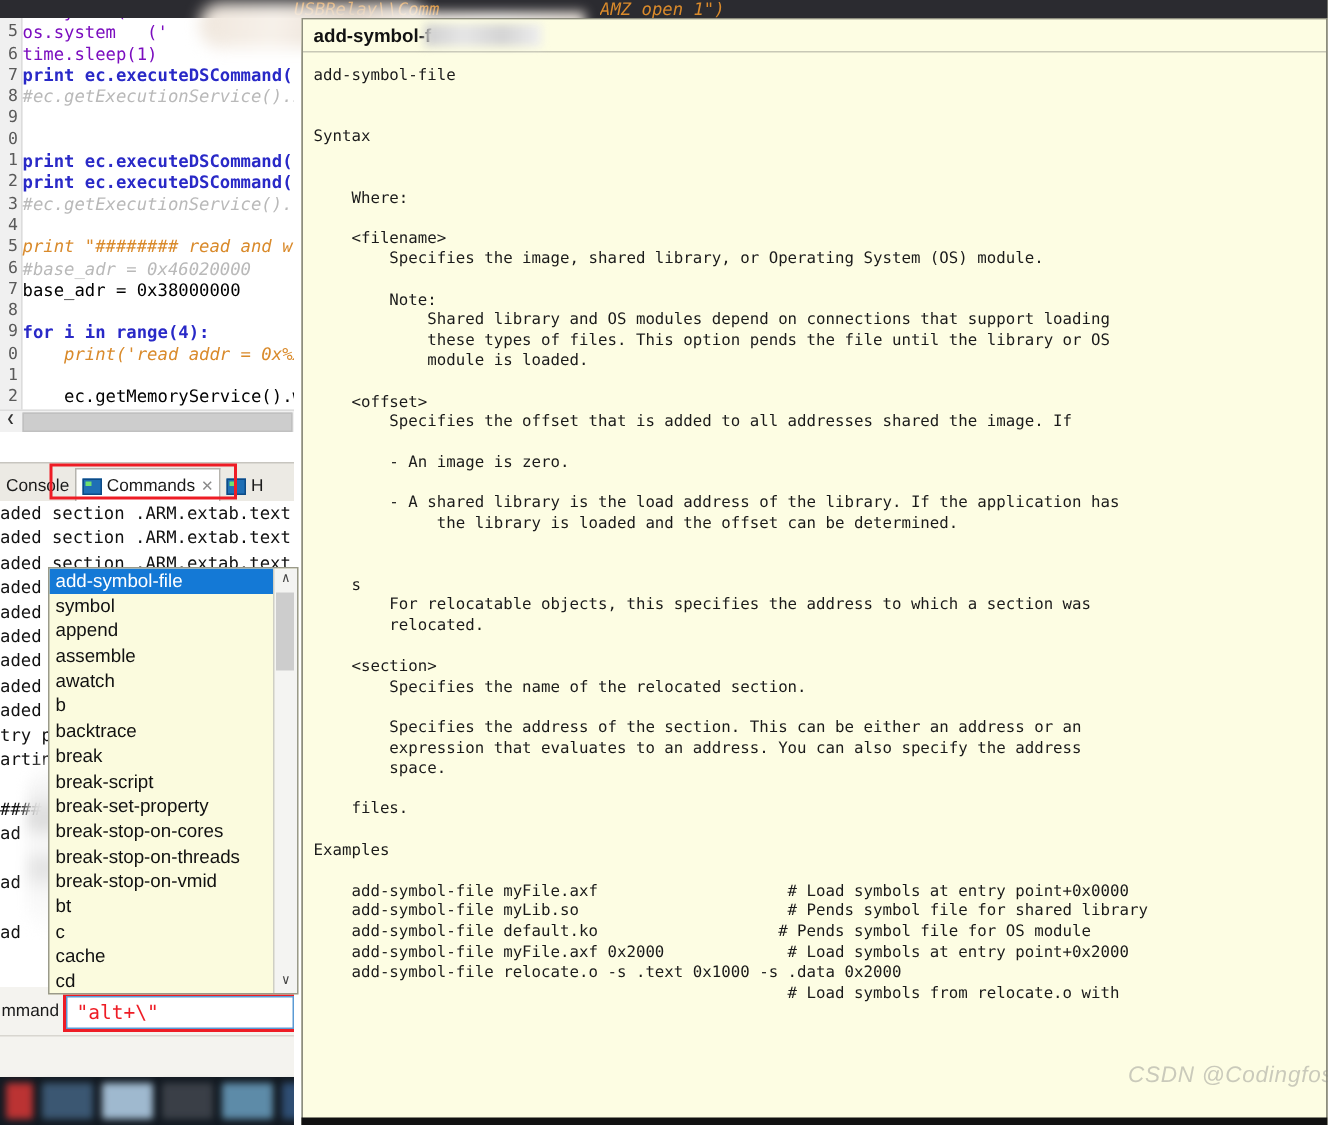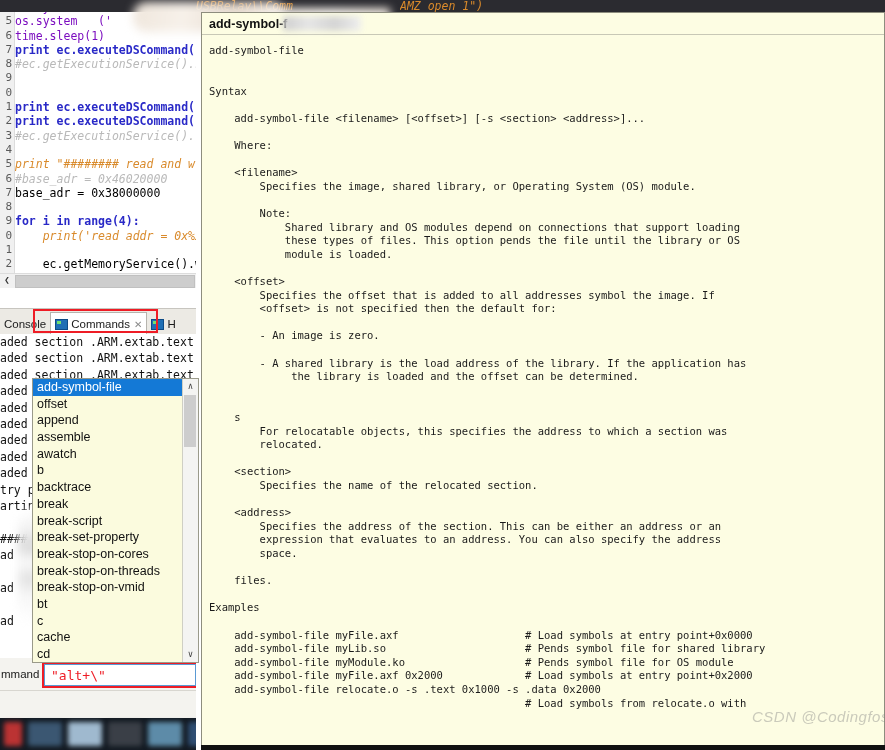--- a/index.html
+++ b/index.html
@@ -220,21 +220,21 @@
 
     <div class="leftbottom"></div>
   </div>
 
   <div class="cmdhl"></div>
   <div class="tabhl"></div>
 
   <div class="dropdown">
     <div class="dd-list">
       <div class="dd-item sel">add-symbol-file</div>
-      <div class="dd-item">offset</div>
+      <div class="dd-item">symbol</div>
       <div class="dd-item">append</div>
       <div class="dd-item">assemble</div>
       <div class="dd-item">awatch</div>
       <div class="dd-item">b</div>
       <div class="dd-item">backtrace</div>
       <div class="dd-item">break</div>
       <div class="dd-item">break-script</div>
       <div class="dd-item">break-set-property</div>
       <div class="dd-item">break-stop-on-cores</div>
       <div class="dd-item">break-stop-on-threads</div>
@@ -256,61 +256,58 @@
     <div class="help-head">
       <span>add-symbol-f</span>
       <span class="blur"></span>
     </div>
     <div class="help-body">
       <div class="hl">add-symbol-file</div>
       <div class="hl"></div>
       <div class="hl"></div>
       <div class="hl">Syntax</div>
       <div class="hl"></div>
-      <div class="hl">    add-symbol-file &lt;filename&gt; [&lt;offset&gt;] [-s &lt;section&gt; &lt;address&gt;]...</div>
       <div class="hl"></div>
       <div class="hl">    Where:</div>
       <div class="hl"></div>
       <div class="hl">    &lt;filename&gt;</div>
       <div class="hl">        Specifies the image, shared library, or Operating System (OS) module.</div>
       <div class="hl"></div>
       <div class="hl">        Note:</div>
       <div class="hl">            Shared library and OS modules depend on connections that support loading</div>
       <div class="hl">            these types of files. This option pends the file until the library or OS</div>
       <div class="hl">            module is loaded.</div>
       <div class="hl"></div>
       <div class="hl">    &lt;offset&gt;</div>
-      <div class="hl">        Specifies the offset that is added to all addresses symbol the image. If</div>
-      <div class="hl">        &lt;offset&gt; is not specified then the default for:</div>
+      <div class="hl">        Specifies the offset that is added to all addresses shared the image. If</div>
       <div class="hl"></div>
       <div class="hl">        - An image is zero.</div>
       <div class="hl"></div>
       <div class="hl">        - A shared library is the load address of the library. If the application has</div>
       <div class="hl">             the library is loaded and the offset can be determined.</div>
       <div class="hl"></div>
       <div class="hl"></div>
       <div class="hl">    s</div>
       <div class="hl">        For relocatable objects, this specifies the address to which a section was</div>
       <div class="hl">        relocated.</div>
       <div class="hl"></div>
       <div class="hl">    &lt;section&gt;</div>
       <div class="hl">        Specifies the name of the relocated section.</div>
       <div class="hl"></div>
-      <div class="hl">    &lt;address&gt;</div>
       <div class="hl">        Specifies the address of the section. This can be either an address or an</div>
       <div class="hl">        expression that evaluates to an address. You can also specify the address</div>
       <div class="hl">        space.</div>
       <div class="hl"></div>
       <div class="hl">    files.</div>
       <div class="hl"></div>
       <div class="hl">Examples</div>
       <div class="hl"></div>
       <div class="hl">    add-symbol-file myFile.axf                    # Load symbols at entry point+0x0000</div>
       <div class="hl">    add-symbol-file myLib.so                      # Pends symbol file for shared library</div>
-      <div class="hl">    add-symbol-file myModule.ko                   # Pends symbol file for OS module</div>
+      <div class="hl">    add-symbol-file default.ko                   # Pends symbol file for OS module</div>
       <div class="hl">    add-symbol-file myFile.axf 0x2000             # Load symbols at entry point+0x2000</div>
       <div class="hl">    add-symbol-file relocate.o -s .text 0x1000 -s .data 0x2000</div>
       <div class="hl">                                                  # Load symbols from relocate.o with</div>
 
     </div>
   </div>
 
   <div style="position:absolute;left:400px;top:0;width:300px;height:12px;overflow:hidden;z-index:50;">
     <div style="line-height:12px;white-space:pre;font-family:'DejaVu Sans Mono',monospace;font-size:11.5px;color:#d98a2b;font-style:italic;">AMZ open 1")</div>
   </div>

